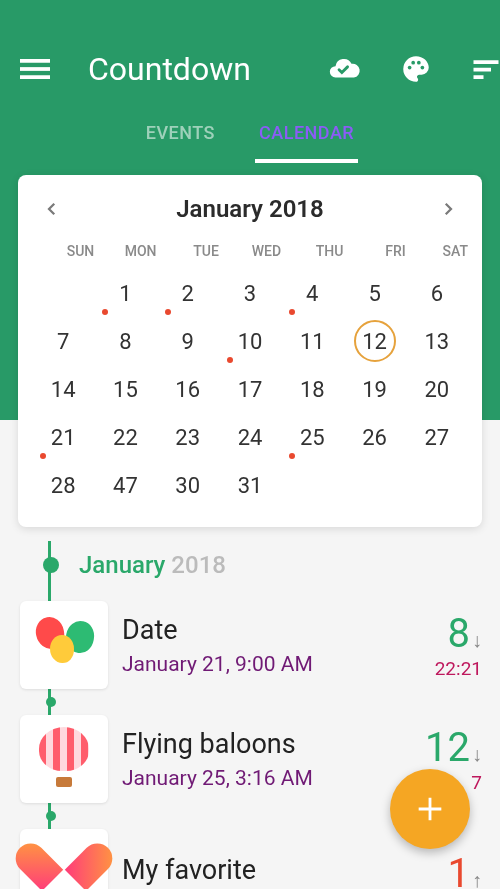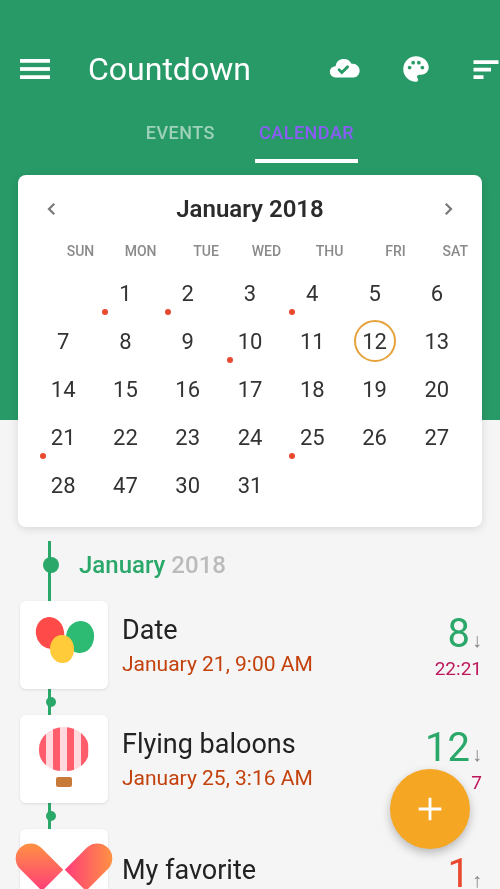--- a/index.html
+++ b/index.html
@@ -153,21 +153,21 @@
     background:#fff;
     border-radius: 6px;
     display:flex; align-items:center; justify-content:center;
     font-size: 50px;
     box-shadow: 0 1px 3px rgba(0,0,0,0.1);
     flex-shrink:0;
     margin-left: 2px;
   }
   .ev-body { flex:1; min-width:0; }
   .ev-title { font-size: 27px; color:#222; font-weight:400; margin-bottom:6px;}
-  .ev-date { font-size: 21px; color:#c2410c;}
+  .ev-date { font-size: 21px; color:#701a75;}
   .ev-right { text-align:right; }
   .ev-count { font-size: 40px; font-weight:400; display:inline-flex; align-items:baseline; gap:2px;}
   .ev-count .arrow { font-size:20px; color:#888; }
   .ev-time { font-size:19px; color:#be185d; }
   .count-green { color:#2aa86a;}
   .count-red { color:#e9492f;}
 
   .fab {
     position:absolute;
     bottom: 40px; right: 30px;

